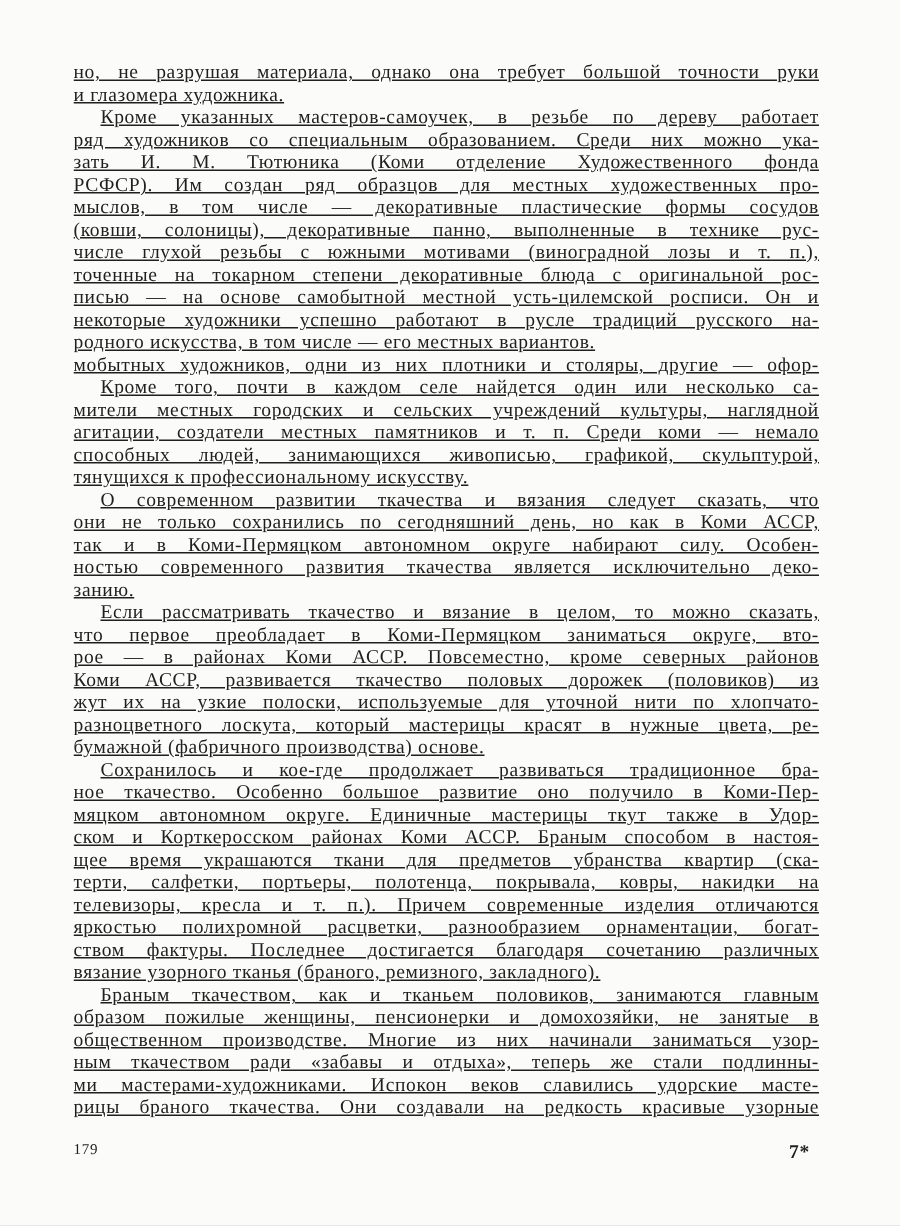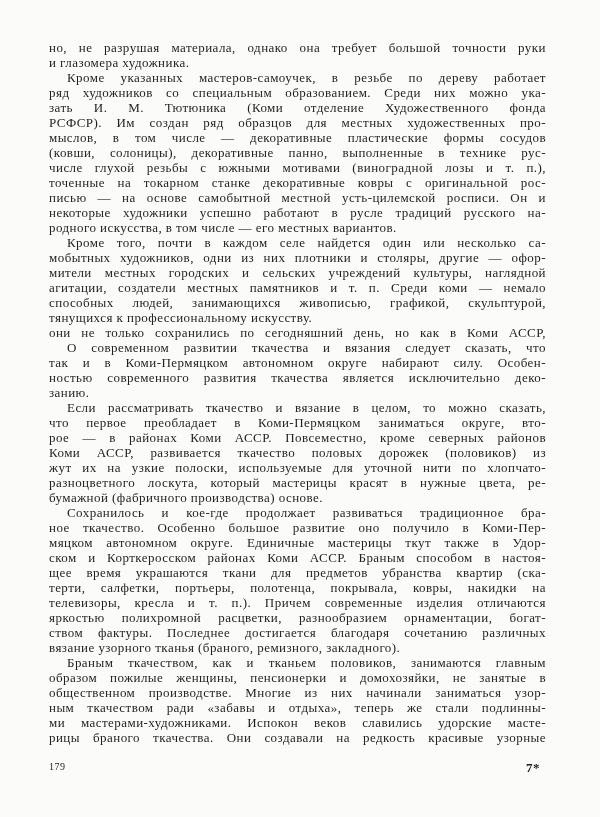--- a/index.html
+++ b/index.html
@@ -28,20 +28,21 @@
     letter-spacing: 0.45px;
   }
   .paragraph { margin: 0; padding: 0; }
   .line {
     height: 15px;
     overflow: hidden;
     text-align: justify;
     text-align-last: justify;
     text-justify: inter-word;
     white-space: normal;
+    text-decoration: underline;
   }
   .line.indent { text-indent: 18px; }
   .line.last { text-align-last: left; }
   .footer {
     position: absolute;
     left: 49px;
     top: 760px;
     width: 497px;
     height: 20px;
   }
@@ -73,36 +74,36 @@
         <div class="line last">и глазомера художника.</div>
       </div>
       <div class="paragraph">
         <div class="line indent">Кроме указанных мастеров-самоучек, в резьбе по дереву работает</div>
         <div class="line">ряд художников со специальным образованием. Среди них можно ука-</div>
         <div class="line">зать И. М. Тютюника (Коми отделение Художественного фонда</div>
         <div class="line">РСФСР). Им создан ряд образцов для местных художественных про-</div>
         <div class="line">мыслов, в том числе — декоративные пластические формы сосудов</div>
         <div class="line">(ковши, солоницы), декоративные панно, выполненные в технике рус-</div>
         <div class="line">числе глухой резьбы с южными мотивами (виноградной лозы и т. п.),</div>
-        <div class="line">точенные на токарном станке декоративные ковры с оригинальной рос-</div>
+        <div class="line">точенные на токарном степени декоративные блюда с оригинальной рос-</div>
         <div class="line">писью — на основе самобытной местной усть-цилемской росписи. Он и</div>
         <div class="line">некоторые художники успешно работают в русле традиций русского на-</div>
         <div class="line last">родного искусства, в том числе — его местных вариантов.</div>
       </div>
       <div class="paragraph">
+        <div class="line">мобытных художников, одни из них плотники и столяры, другие — офор-</div>
         <div class="line indent">Кроме того, почти в каждом селе найдется один или несколько са-</div>
-        <div class="line">мобытных художников, одни из них плотники и столяры, другие — офор-</div>
         <div class="line">мители местных городских и сельских учреждений культуры, наглядной</div>
         <div class="line">агитации, создатели местных памятников и т. п. Среди коми — немало</div>
         <div class="line">способных людей, занимающихся живописью, графикой, скульптурой,</div>
         <div class="line last">тянущихся к профессиональному искусству.</div>
       </div>
       <div class="paragraph">
+        <div class="line indent">О современном развитии ткачества и вязания следует сказать, что</div>
         <div class="line">они не только сохранились по сегодняшний день, но как в Коми АССР,</div>
-        <div class="line indent">О современном развитии ткачества и вязания следует сказать, что</div>
         <div class="line">так и в Коми-Пермяцком автономном округе набирают силу. Особен-</div>
         <div class="line">ностью современного развития ткачества является исключительно деко-</div>
         <div class="line last">занию.</div>
       </div>
       <div class="paragraph">
         <div class="line indent">Если рассматривать ткачество и вязание в целом, то можно сказать,</div>
         <div class="line">что первое преобладает в Коми-Пермяцком заниматься округе, вто-</div>
         <div class="line">рое — в районах Коми АССР. Повсеместно, кроме северных районов</div>
         <div class="line">Коми АССР, развивается ткачество половых дорожек (половиков) из</div>
         <div class="line">жут их на узкие полоски, используемые для уточной нити по хлопчато-</div>

